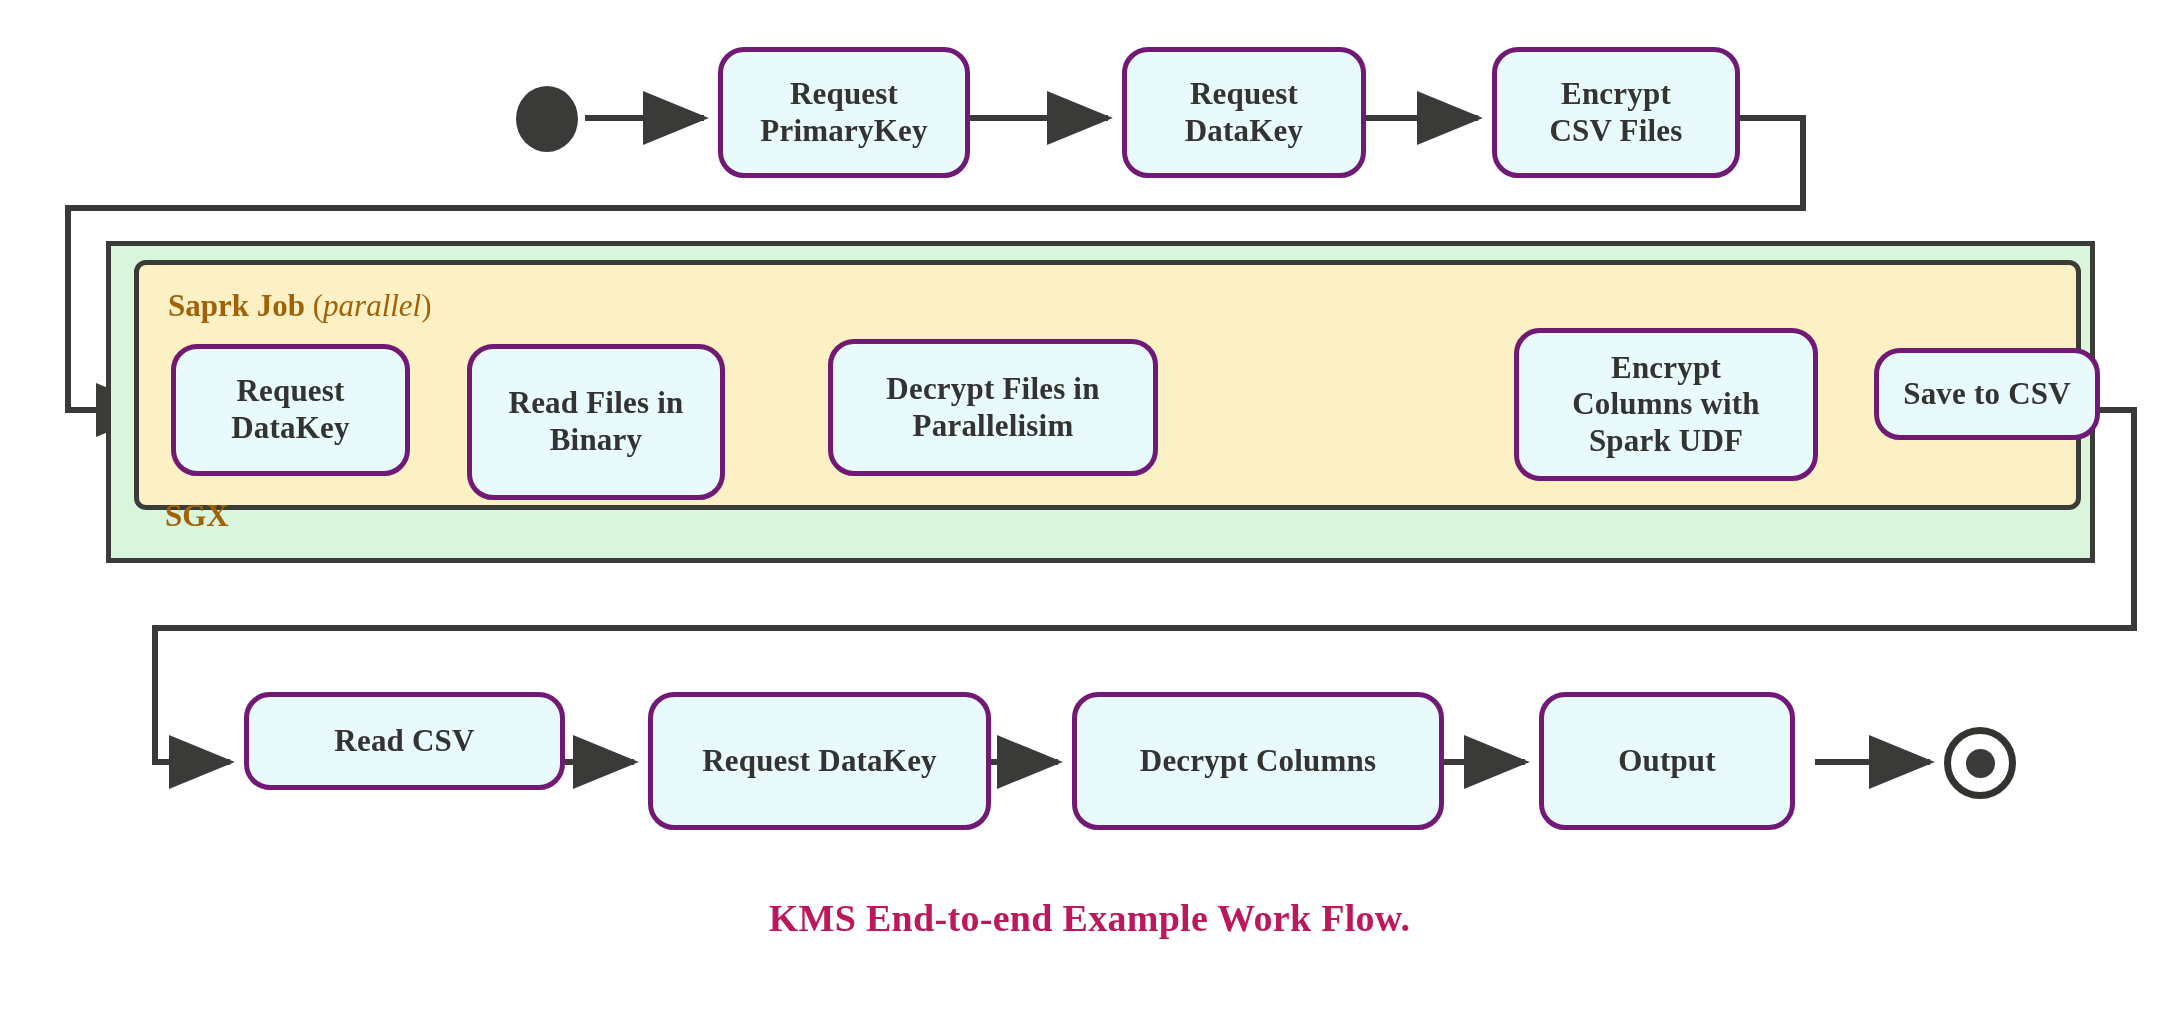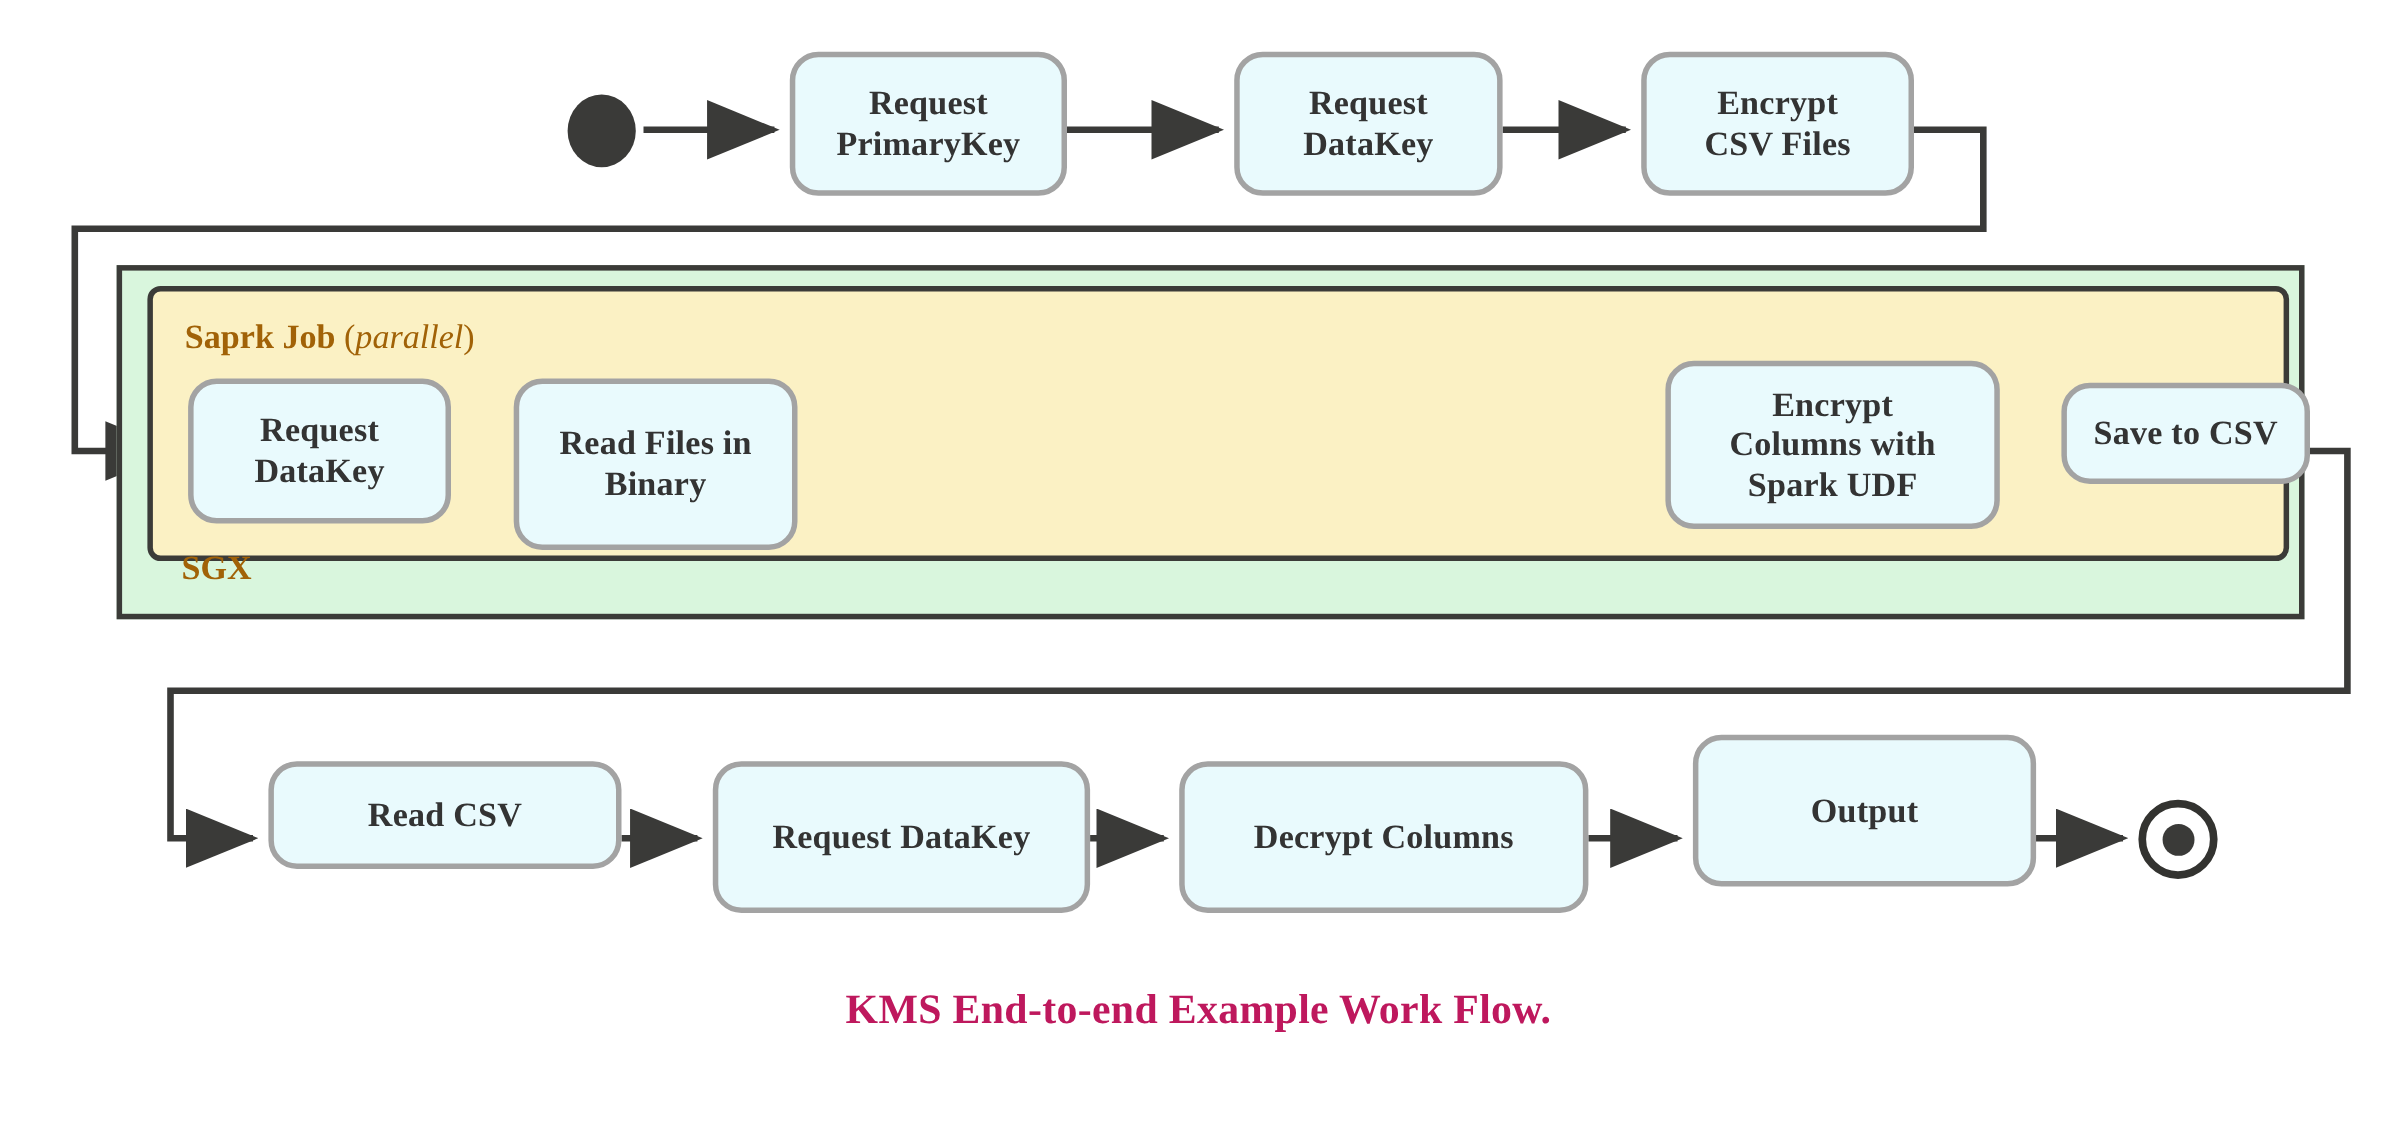--- a/index.html
+++ b/index.html
@@ -4,21 +4,21 @@
 <style>
   html,body{margin:0;padding:0;background:#ffffff;}
   body{font-family:"Liberation Serif","DejaVu Serif",serif;}
   #stage{position:relative;width:2179px;height:1036px;background:#ffffff;overflow:hidden;}
   #wires{position:absolute;left:0;top:0;width:2179px;height:1036px;}
 
   .node{
     position:absolute;
     box-sizing:border-box;
     background:#e9fafd;
-    border:5px solid #a3a3a3;
+    border:5px solid #701a75;
     border-radius:26px;
     display:flex;align-items:center;justify-content:center;
     text-align:center;
     color:#333333;
     font-weight:bold;
     font-size:31px;
     line-height:1.18;
     letter-spacing:.2px;
     padding:4px 8px;
     z-index:6;
@@ -149,37 +149,41 @@
   </div>
 
   <div class="node" style="left:171px;top:344px;width:239px;height:132px;">
     <span>Request
 DataKey</span>
   </div>
   <div class="node" style="left:467px;top:344px;width:258px;height:156px;">
     <span>Read Files in
 Binary</span>
   </div>
+  <div class="node" style="left:828px;top:339px;width:330px;height:137px;">
+    <span>Decrypt Files in
+Parallelisim</span>
+  </div>
   <div class="node" style="left:1514px;top:328px;width:304px;height:153px;">
     <span>Encrypt
 Columns with
 Spark UDF</span>
   </div>
   <div class="node" style="left:1874px;top:348px;width:226px;height:92px;">
     <span>Save to CSV</span>
   </div>
 
   <div class="node" style="left:244px;top:692px;width:321px;height:98px;">
     <span>Read CSV</span>
   </div>
   <div class="node" style="left:648px;top:692px;width:343px;height:138px;">
     <span>Request DataKey</span>
   </div>
   <div class="node" style="left:1072px;top:692px;width:372px;height:138px;text-align:center;">
     <span>Decrypt Columns</span>
   </div>
-  <div class="node" style="left:1539px;top:668px;width:312px;height:138px;">
+  <div class="node" style="left:1539px;top:692px;width:256px;height:138px;">
     <span>Output</span>
   </div>
 
   <div class="caption" style="top:896px;">KMS End-to-end Example Work Flow.</div>
 
 </div>
 
 </body></html>

